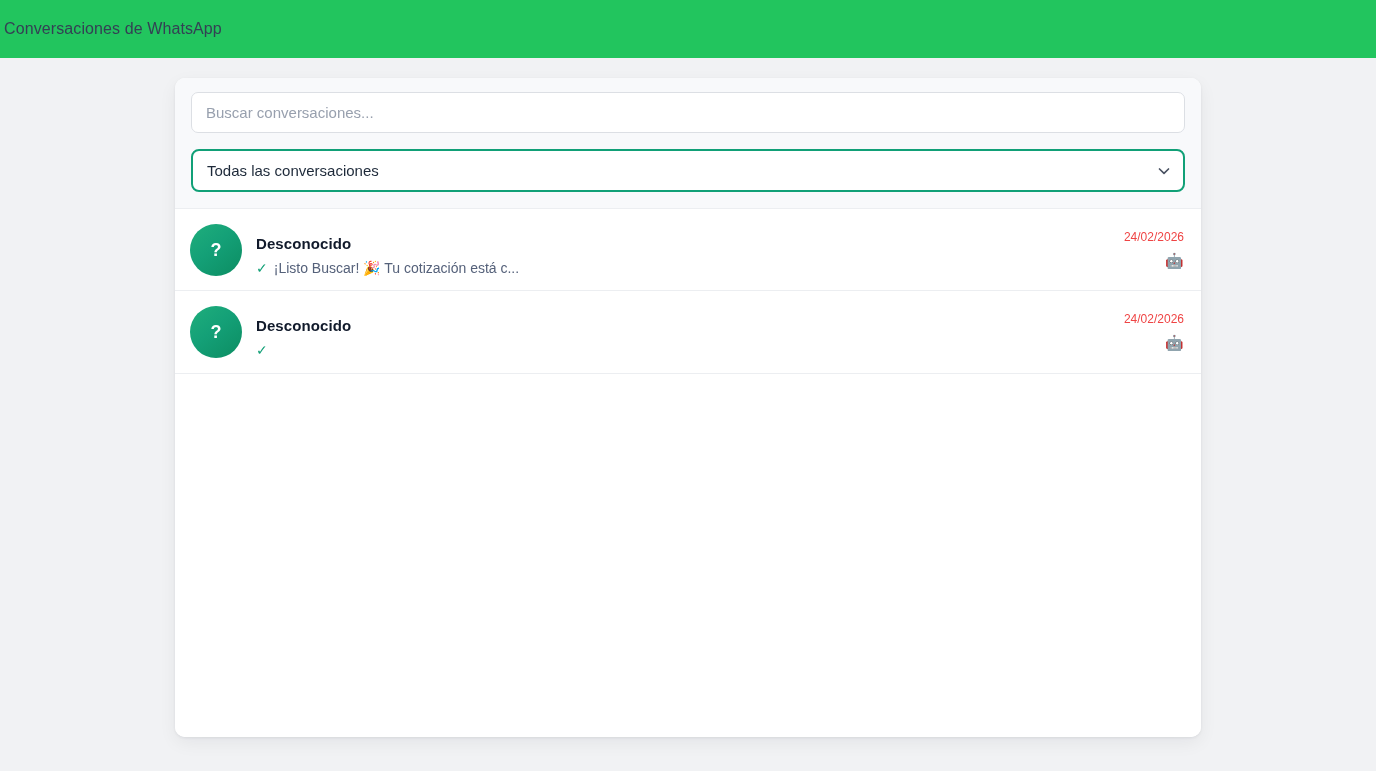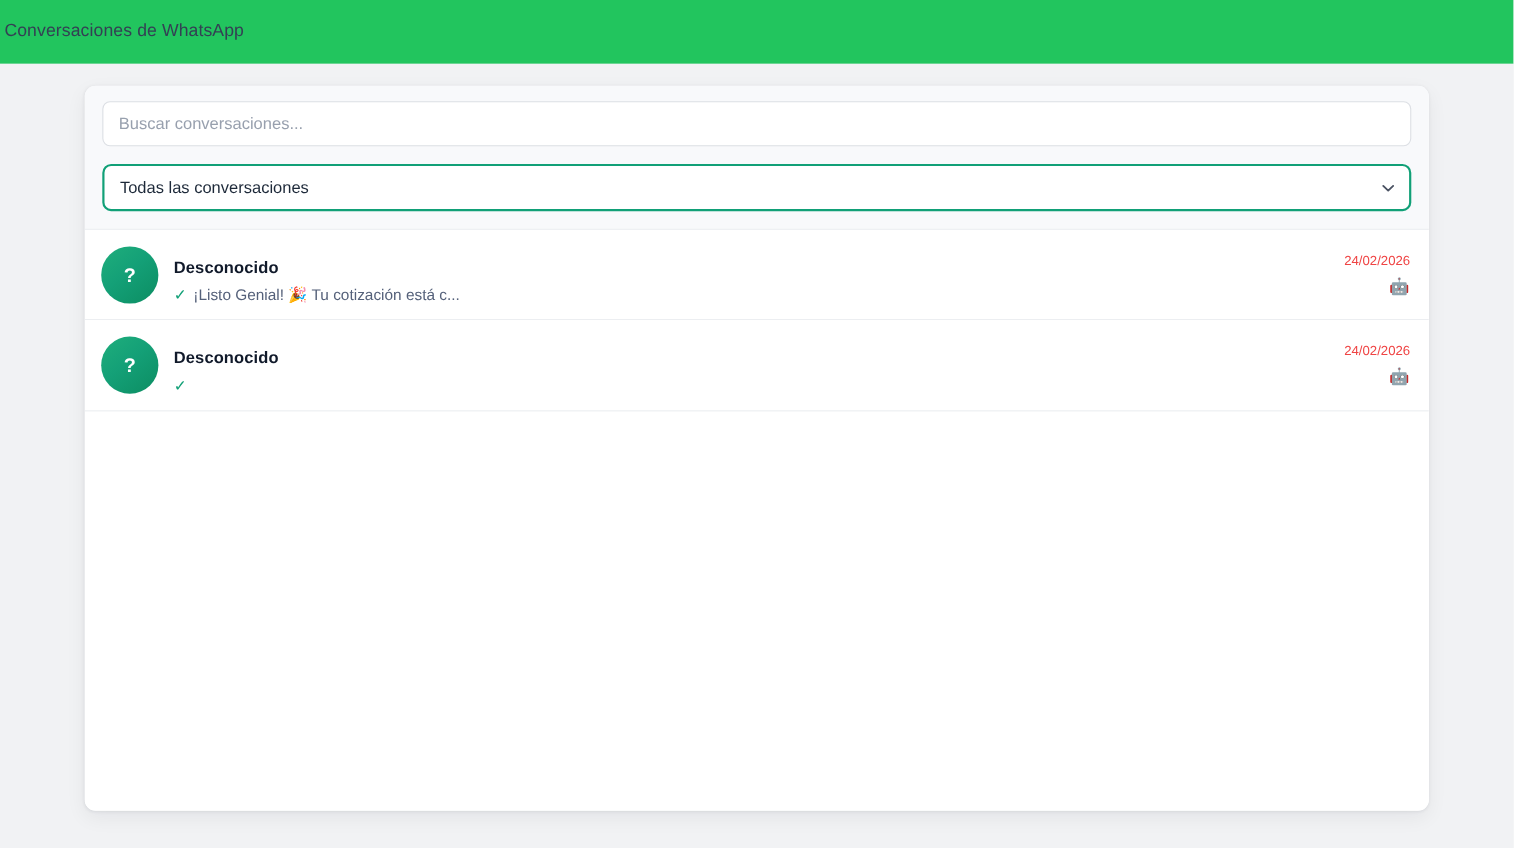--- a/index.html
+++ b/index.html
@@ -40,21 +40,21 @@
     height: 720px;
     background: #f1f2f4;
     padding-top: 20px;
     display: flex;
     justify-content: center;
     align-items: flex-start;
   }
 
   
   .conv-card {
-    width: 1222px;
+    width: 1026px;
     height: 659px;
     background: #ffffff;
     border-radius: 10px;
     box-shadow: 0 1px 3px rgba(16,24,40,0.07), 0 6px 18px rgba(16,24,40,0.06);
     display: flex;
     flex-direction: column;
     overflow: hidden;
   }
 
   .card-toolbar {
@@ -236,21 +236,21 @@
     <div class="conv-list">
 
       <div class="conv-row">
         <div class="avatar">
           <span>?</span>
         </div>
         <div class="conv-main">
           <div class="conv-name">Desconocido</div>
           <div class="conv-preview">
             <span class="check-icon">✓</span>
-            <span class="preview-text">¡Listo Genial! 🎉 Tu cotización está c...</span>
+            <span class="preview-text">¡Listo Buscar! 🎉 Tu cotización está c...</span>
           </div>
         </div>
         <div class="conv-meta">
           <div class="conv-date">24/02/2026</div>
           <div class="conv-badge-emoji">🤖</div>
         </div>
       </div>
 
       <div class="conv-row">
         <div class="avatar">

